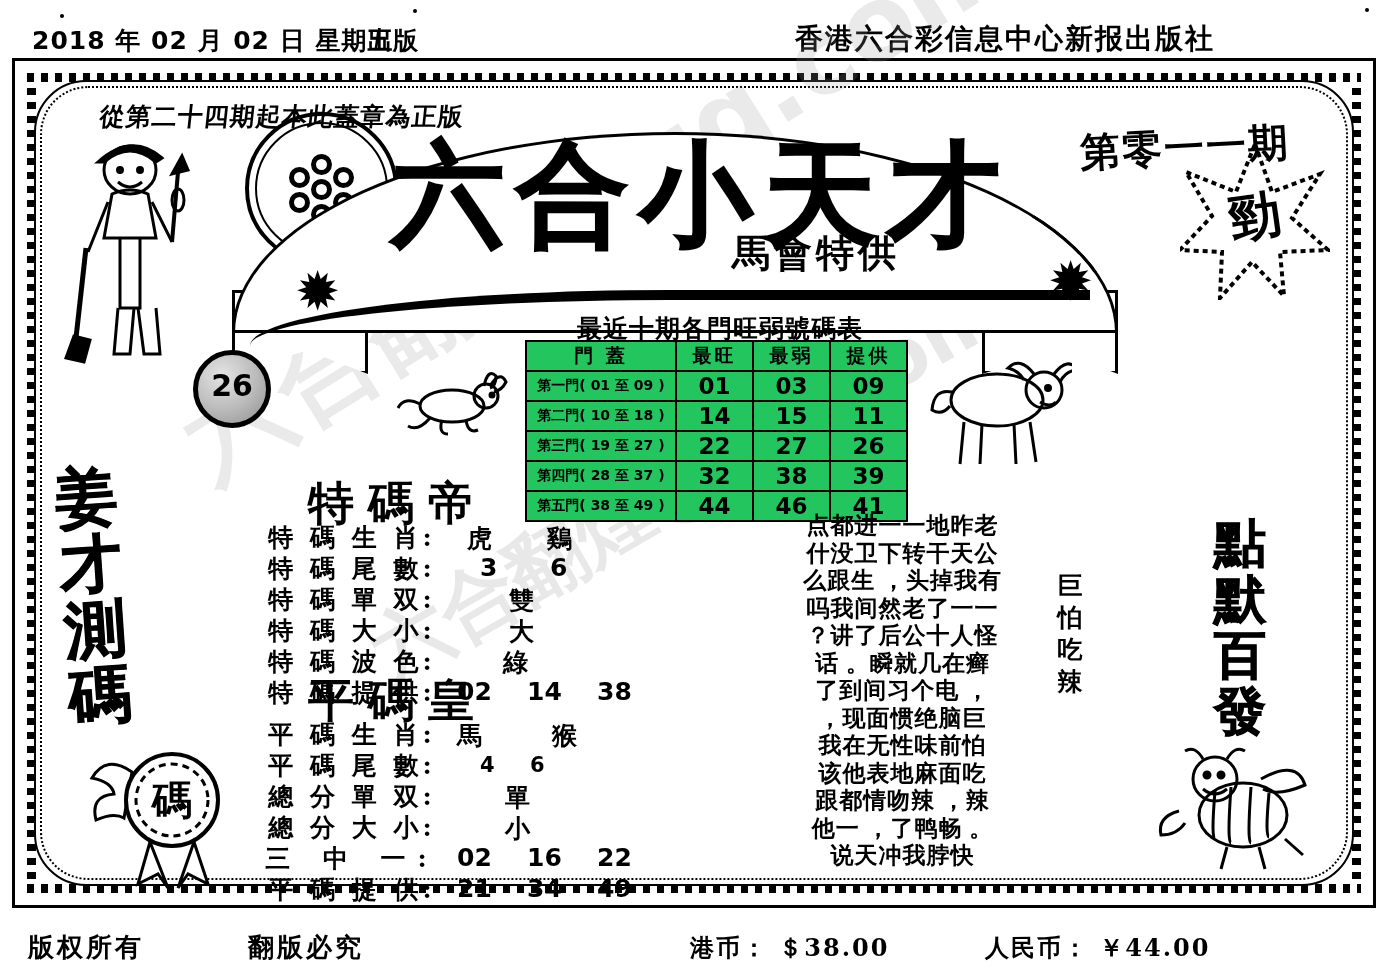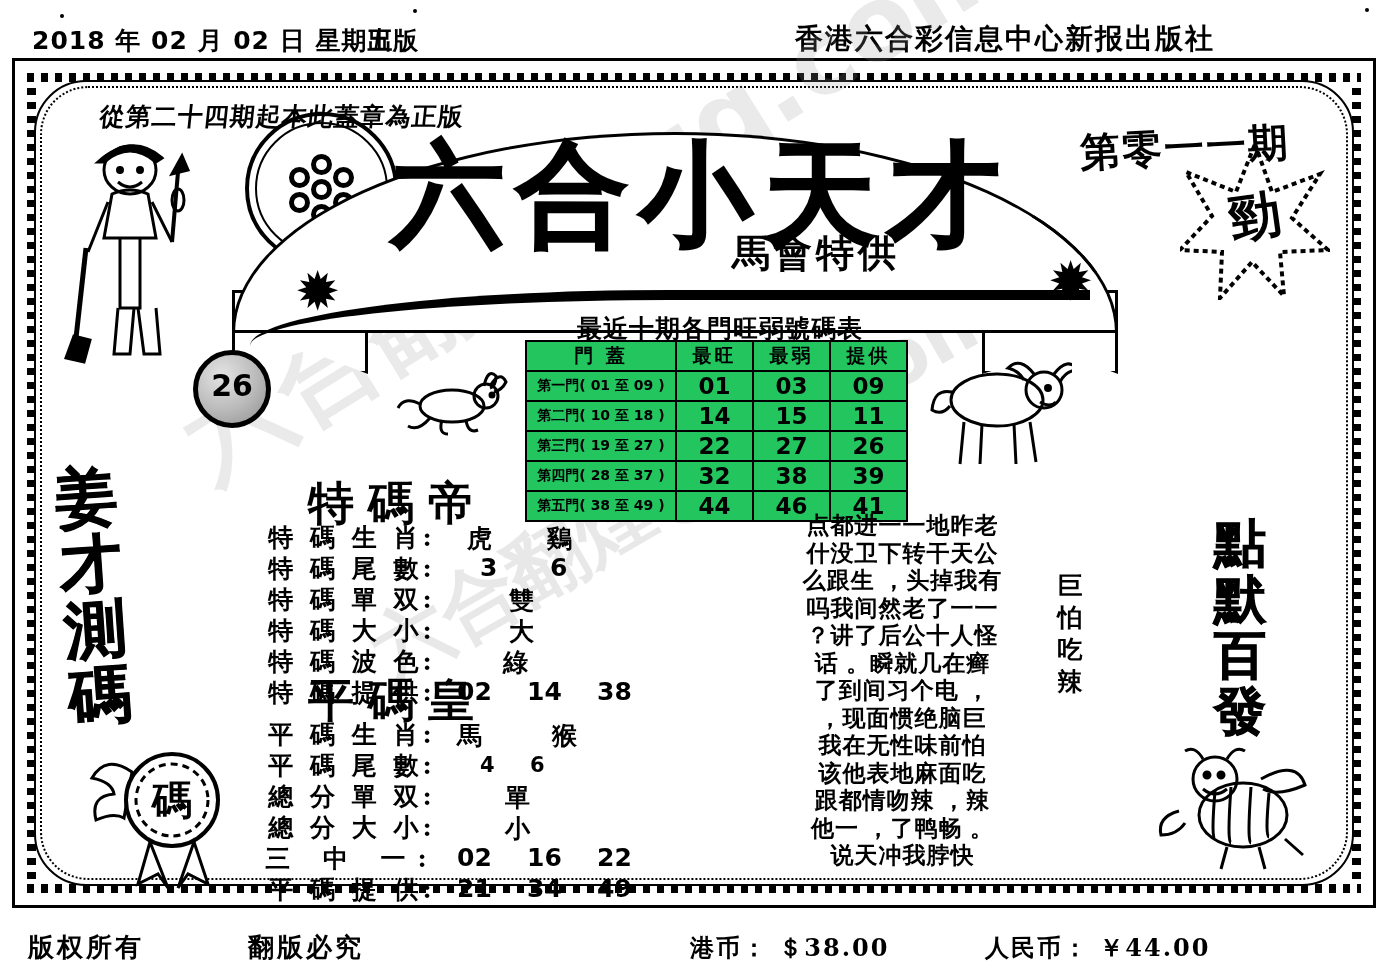--- a/index.html
+++ b/index.html
@@ -178,21 +178,21 @@
   .row .vn{
     position:absolute;top:1px;font-size:25px;font-weight:bold;
     font-family:"DejaVu Sans","Liberation Sans",sans-serif;
   }
   .p1{left:215px;} .p2{left:300px;}
   .n1{left:205px;} .n2{left:275px;} .n3{left:345px;}
 
   
   .poem{
     position:absolute;left:795px;top:512px;width:215px;
-    font-family:Liberation Sans, sans-serif;
+    font-family:Liberation Serif, serif;
     font-size:23px;font-weight:bold;line-height:27.5px;
     letter-spacing:1px;text-align:center;
   }
   .poem div{white-space:nowrap;}
   .poem-side{
     position:absolute;left:1052px;top:570px;width:36px;
     font-size:25px;font-weight:bold;line-height:32px;text-align:center;
     font-family:"DejaVu Sans","Liberation Sans",sans-serif;
   }
 

